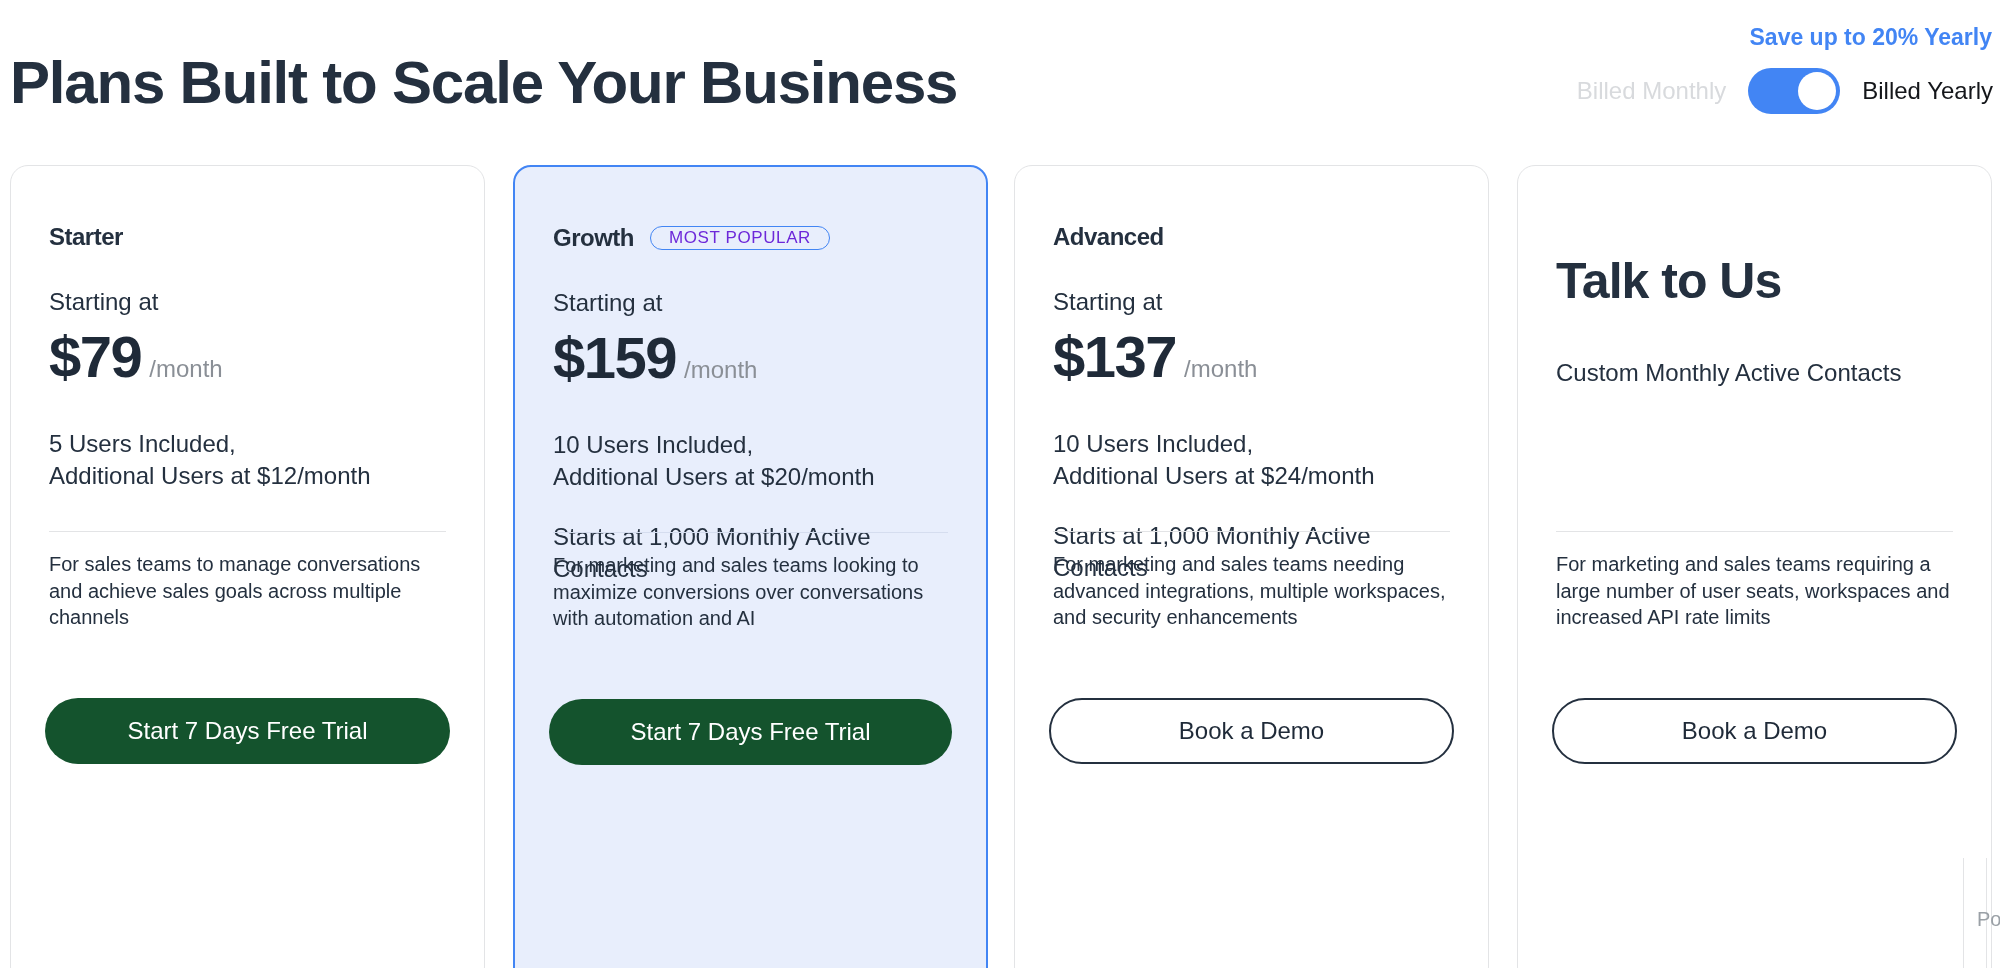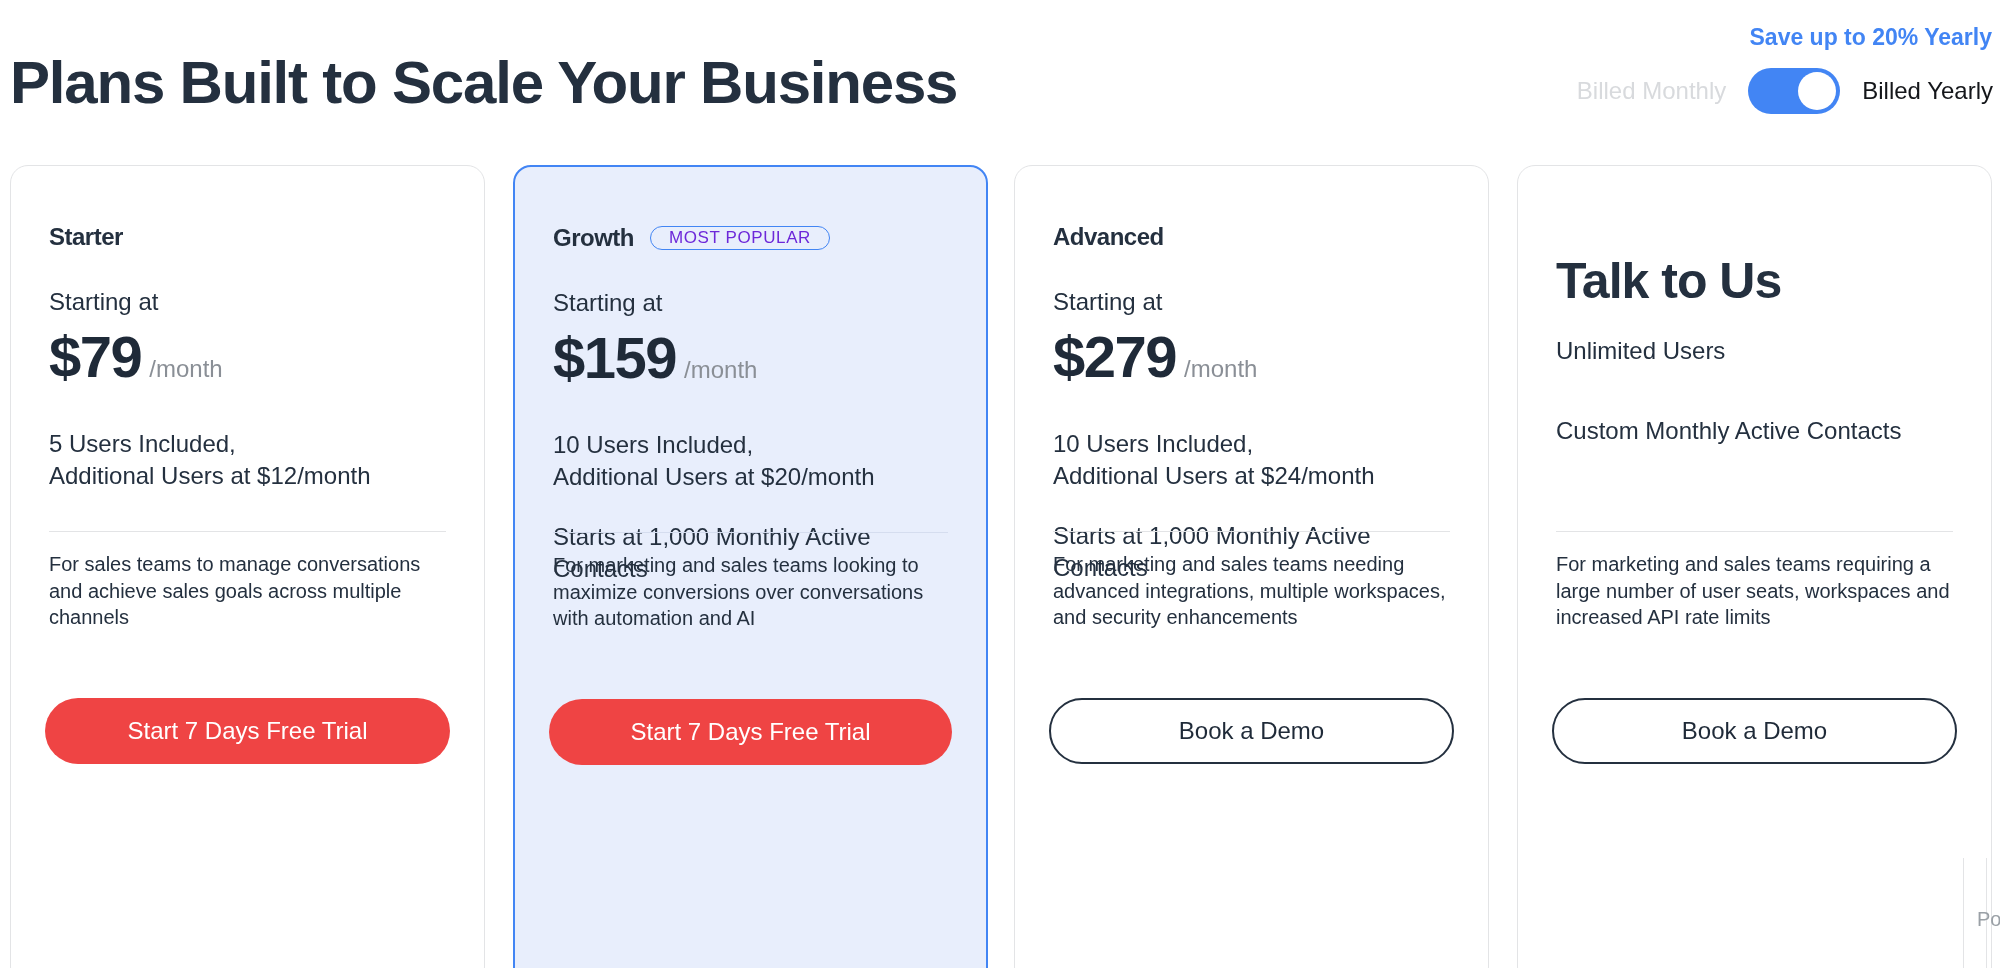--- a/index.html
+++ b/index.html
@@ -223,21 +223,21 @@
     border-radius: 33px;
     display: flex;
     align-items: center;
     justify-content: center;
     font-size: 24px;
     font-weight: 400;
     cursor: pointer;
     white-space: nowrap;
   }
   .cta.primary {
-    background: #ef4444;
+    background: #14532d;
     color: #ffffff;
     border: none;
     font-weight: 500;
   }
   .cta.outline {
     background: #ffffff;
     color: #1f2a38;
     border: 2.5px solid #24303f;
   }
 
@@ -329,34 +329,33 @@
       <div class="desc">For marketing and sales teams looking to maximize conversions over conversations with automation and AI</div>
       <div class="cta primary">Start 7 Days Free Trial</div>
     </div>
 
     <div class="card c3">
       <div class="card-head">
         <span class="plan-name">Advanced</span>
       </div>
       <div class="starting-at">Starting at</div>
       <div class="price-row">
-        <span class="price">$279</span>
+        <span class="price">$137</span>
         <span class="per">/month</span>
       </div>
       <div class="feature-block" style="white-space:pre-line">10 Users Included,
 Additional Users at $24/month</div>
       <div class="feature-block second">Starts at 1,000 Monthly Active Contacts</div>
       <div class="divider"></div>
       <div class="desc">For marketing and sales teams needing advanced integrations, multiple workspaces, and security enhancements</div>
       <div class="cta outline">Book a Demo</div>
     </div>
 
     <div class="card c4">
       <div class="talk-to-us">Talk to Us</div>
-      <div class="feature-block" style="margin-top:26px">Unlimited Users</div>
       <div class="feature-block second" style="margin-top:48px">Custom Monthly Active Contacts</div>
       <div class="divider"></div>
       <div class="desc">For marketing and sales teams requiring a large number of user seats, workspaces and increased API rate limits</div>
       <div class="cta outline">Book a Demo</div>
     </div>
 
   </div>
 
   <div class="edge-rule"></div>
   <div class="edge-rule2"></div>

